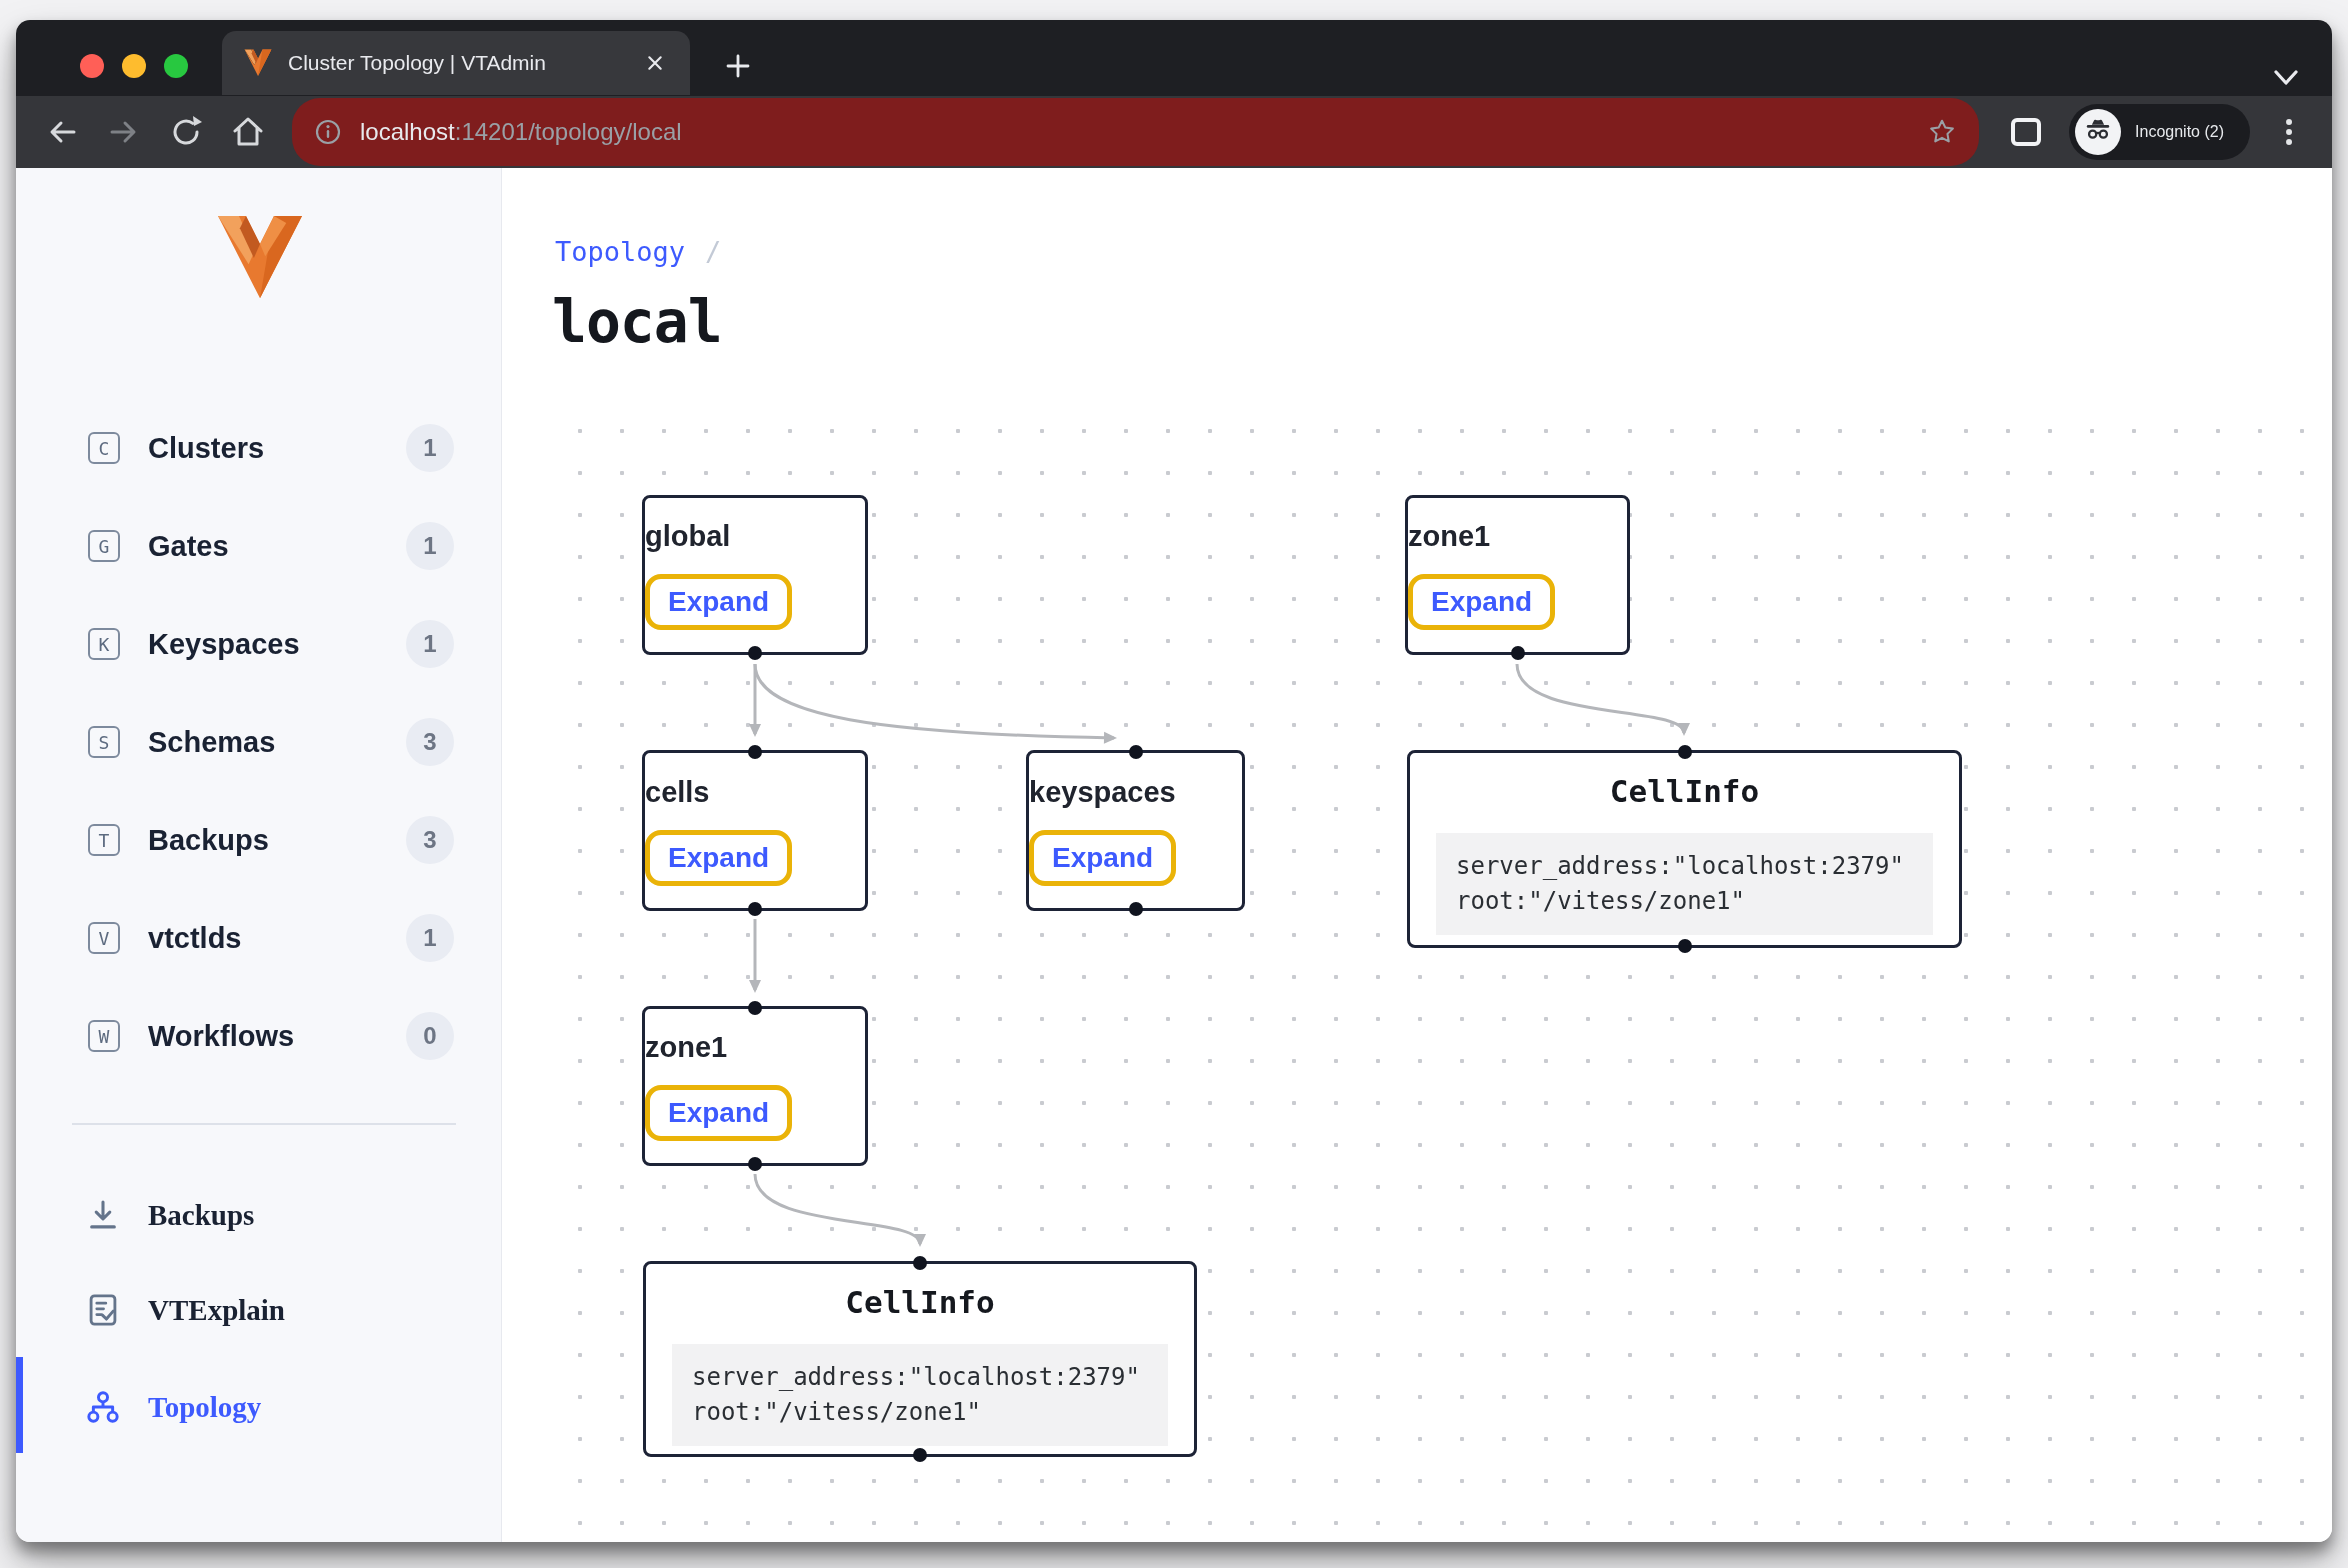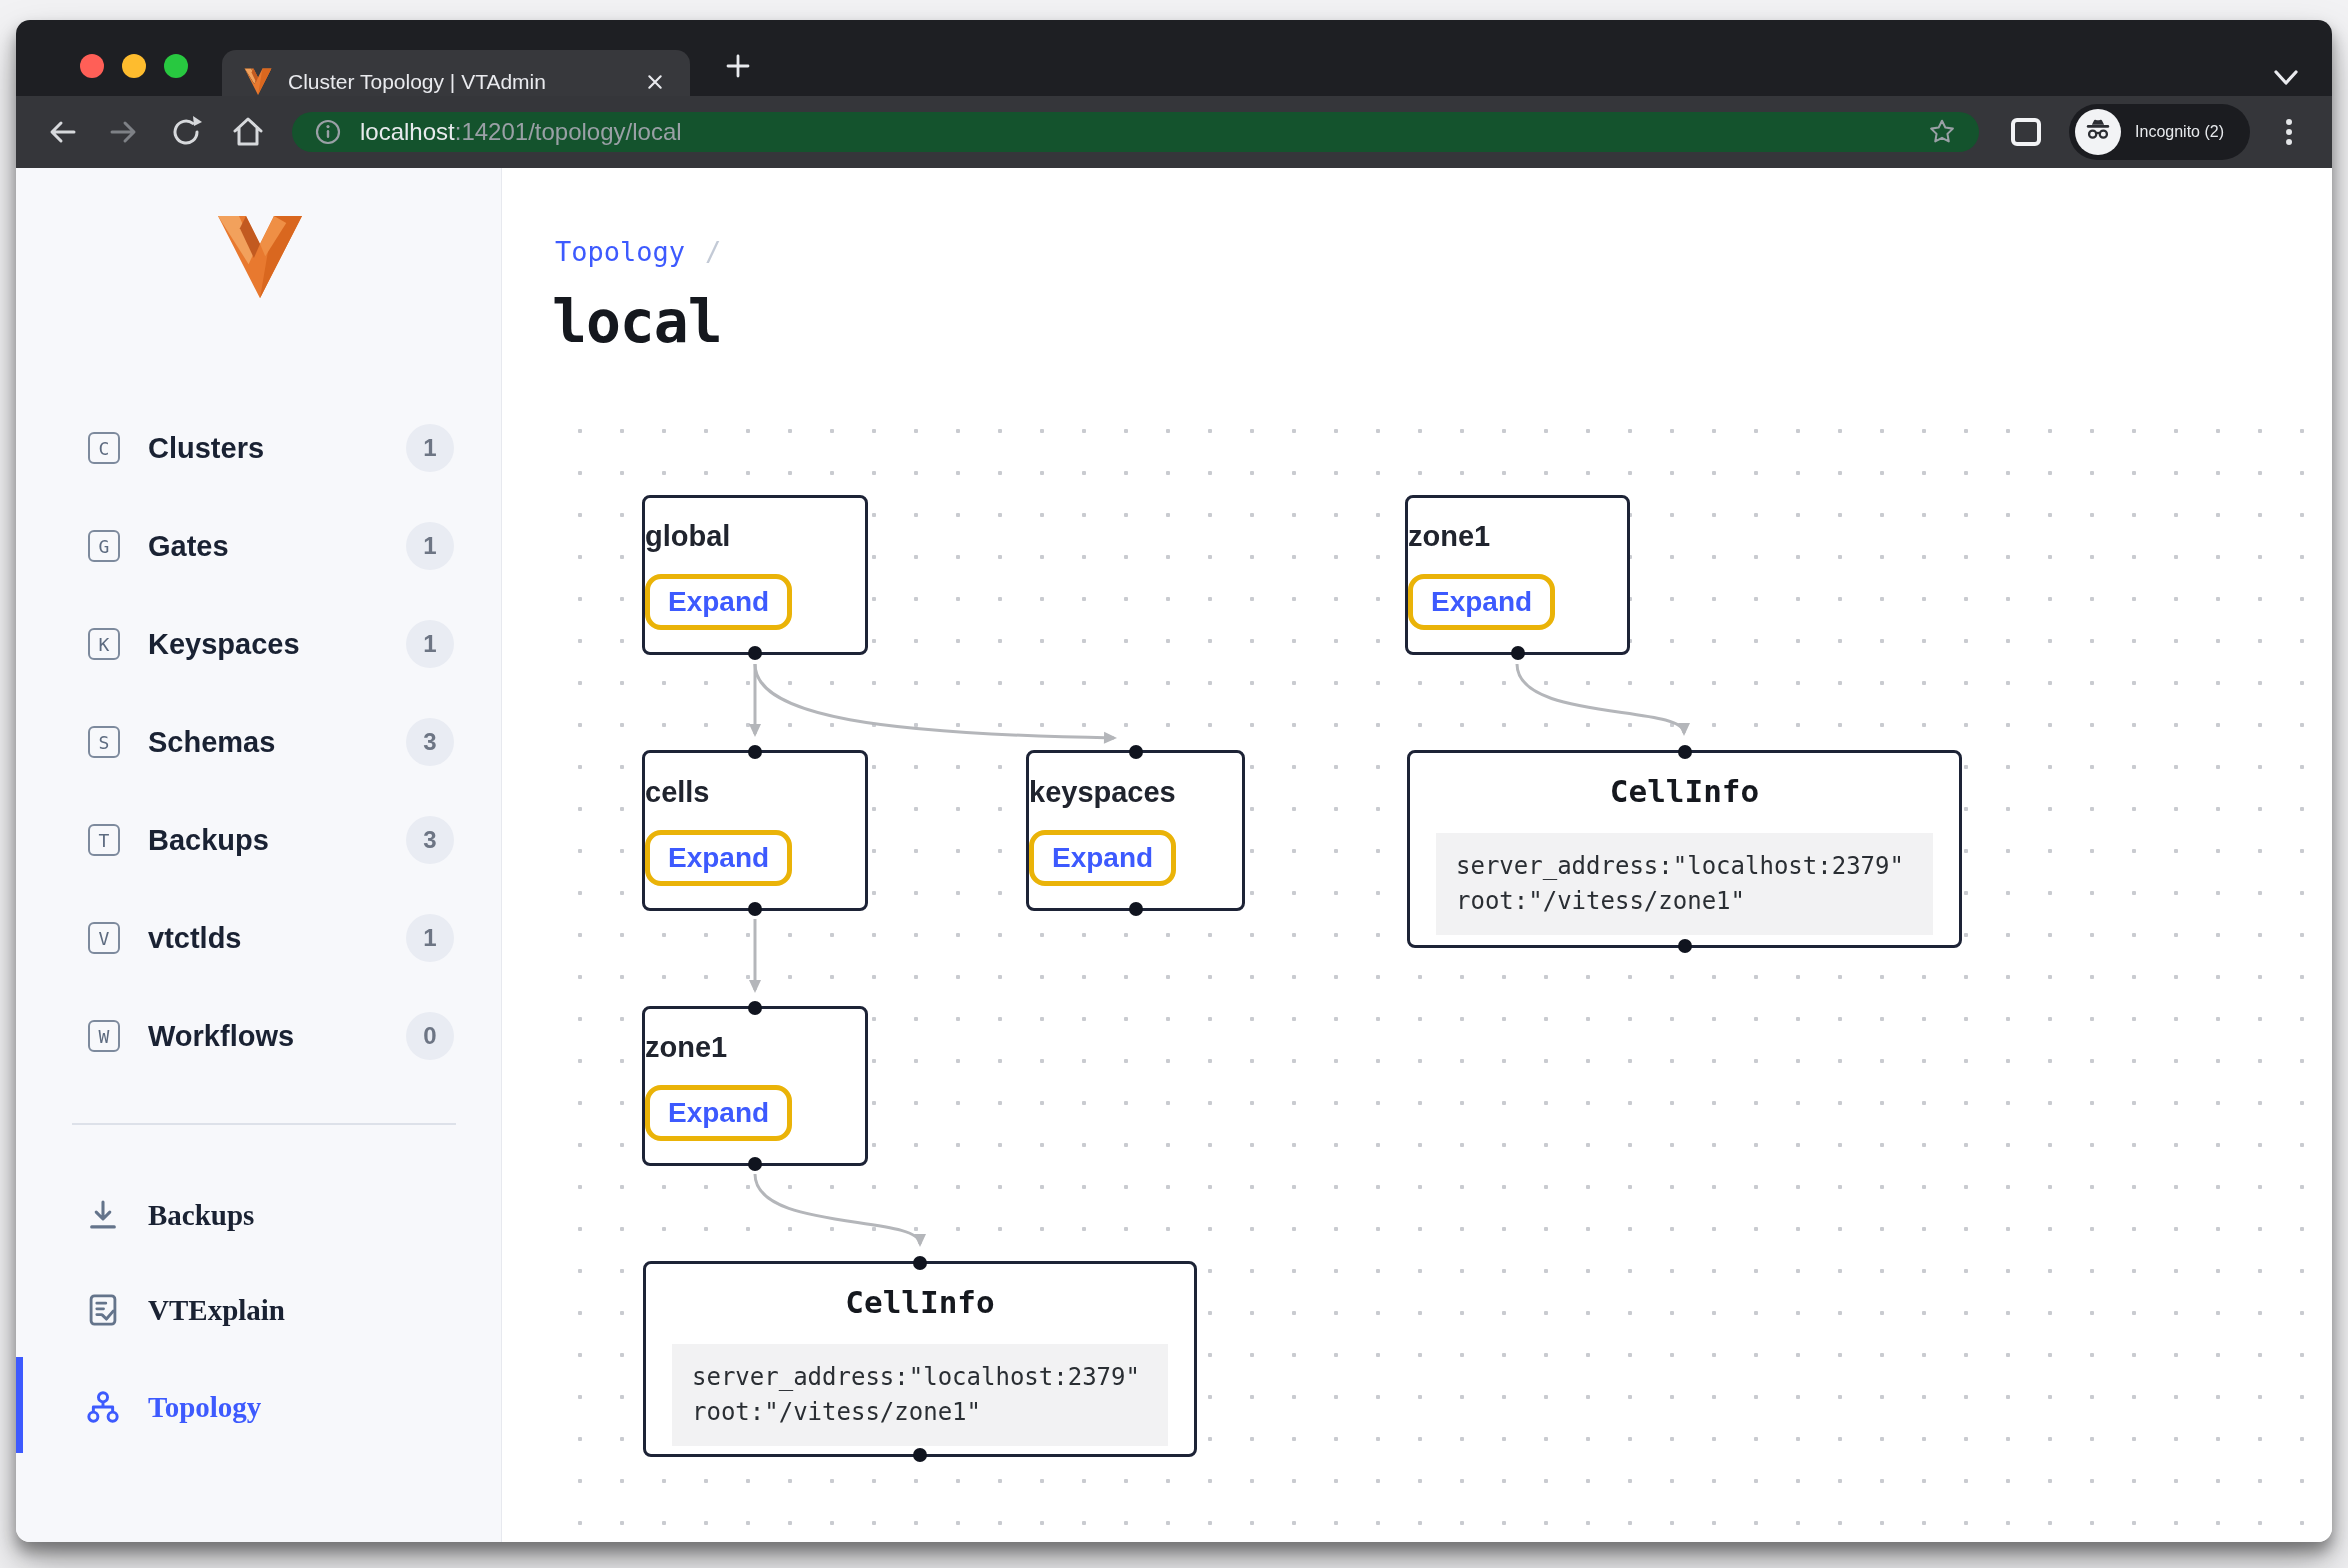--- a/index.html
+++ b/index.html
@@ -8,33 +8,33 @@
   .window{position:absolute;left:16px;top:20px;width:2316px;height:1522px;border-radius:14px;
           overflow:hidden;background:#fff;
           box-shadow:0 10px 16px rgba(0,0,0,.40),0 24px 46px rgba(0,0,0,.26);}
 
   
   .tabstrip{position:absolute;left:0;top:0;width:100%;height:76px;background:#1e1f23;}
   .tl{position:absolute;top:34px;width:24px;height:24px;border-radius:50%;}
   .tl.red{left:64px;background:#ff5f57;}
   .tl.yellow{left:106px;background:#febc2e;}
   .tl.green{left:148px;background:#28c840;}
-  .tab{position:absolute;left:206px;top:30px;width:468px;height:64px;background:#37383c;
+  .tab{position:absolute;left:206px;top:11px;width:468px;height:64px;background:#37383c;
        border-radius:14px 14px 0 0;display:flex;align-items:center;padding:0 22px;box-sizing:border-box;}
   .favicon{width:28px;height:28px;flex:0 0 auto;}
   .tab-title{flex:1;margin-left:16px;font-size:21px;color:#e9eaee;white-space:nowrap;overflow:hidden;}
   .tab-close{width:26px;height:26px;flex:0 0 auto;margin-left:10px;}
   .newtab{position:absolute;left:706px;top:30px;width:32px;height:32px;background:none;border:none;padding:0;}
   .strip-chevron{position:absolute;left:2254px;top:48px;width:32px;height:22px;}
 
   
   .toolbar{position:absolute;left:0;top:76px;width:100%;height:72px;background:#35363a;
            display:flex;align-items:center;box-sizing:border-box;padding:0 28px;}
   .tb-ic{width:36px;height:36px;flex:0 0 auto;margin-right:26px;}
-  .omnibox{flex:1;height:40px;border-radius:28px;background:#14532d;display:flex;align-items:center;
+  .omnibox{flex:1;height:68px;border-radius:28px;background:#7f1d1d;display:flex;align-items:center;
            padding:0 22px;box-sizing:border-box;min-width:0;}
   .omnibox .info{width:28px;height:28px;flex:0 0 auto;}
   .url{margin-left:18px;font-size:24px;color:#e8eaed;white-space:nowrap;overflow:hidden;flex:1;}
   .url .rest{color:#9aa0a6;}
   .omnibox .star{width:30px;height:30px;flex:0 0 auto;margin-left:14px;}
   .sidepanel{width:34px;height:34px;flex:0 0 auto;margin:0 26px 0 30px;}
   .incog{height:56px;border-radius:28px;background:#1b1c20;display:flex;align-items:center;
          padding:0 26px 0 6px;flex:0 0 auto;}
   .incog-circle{width:46px;height:46px;border-radius:50%;background:#f2f3f5;display:flex;
                 align-items:center;justify-content:center;}

